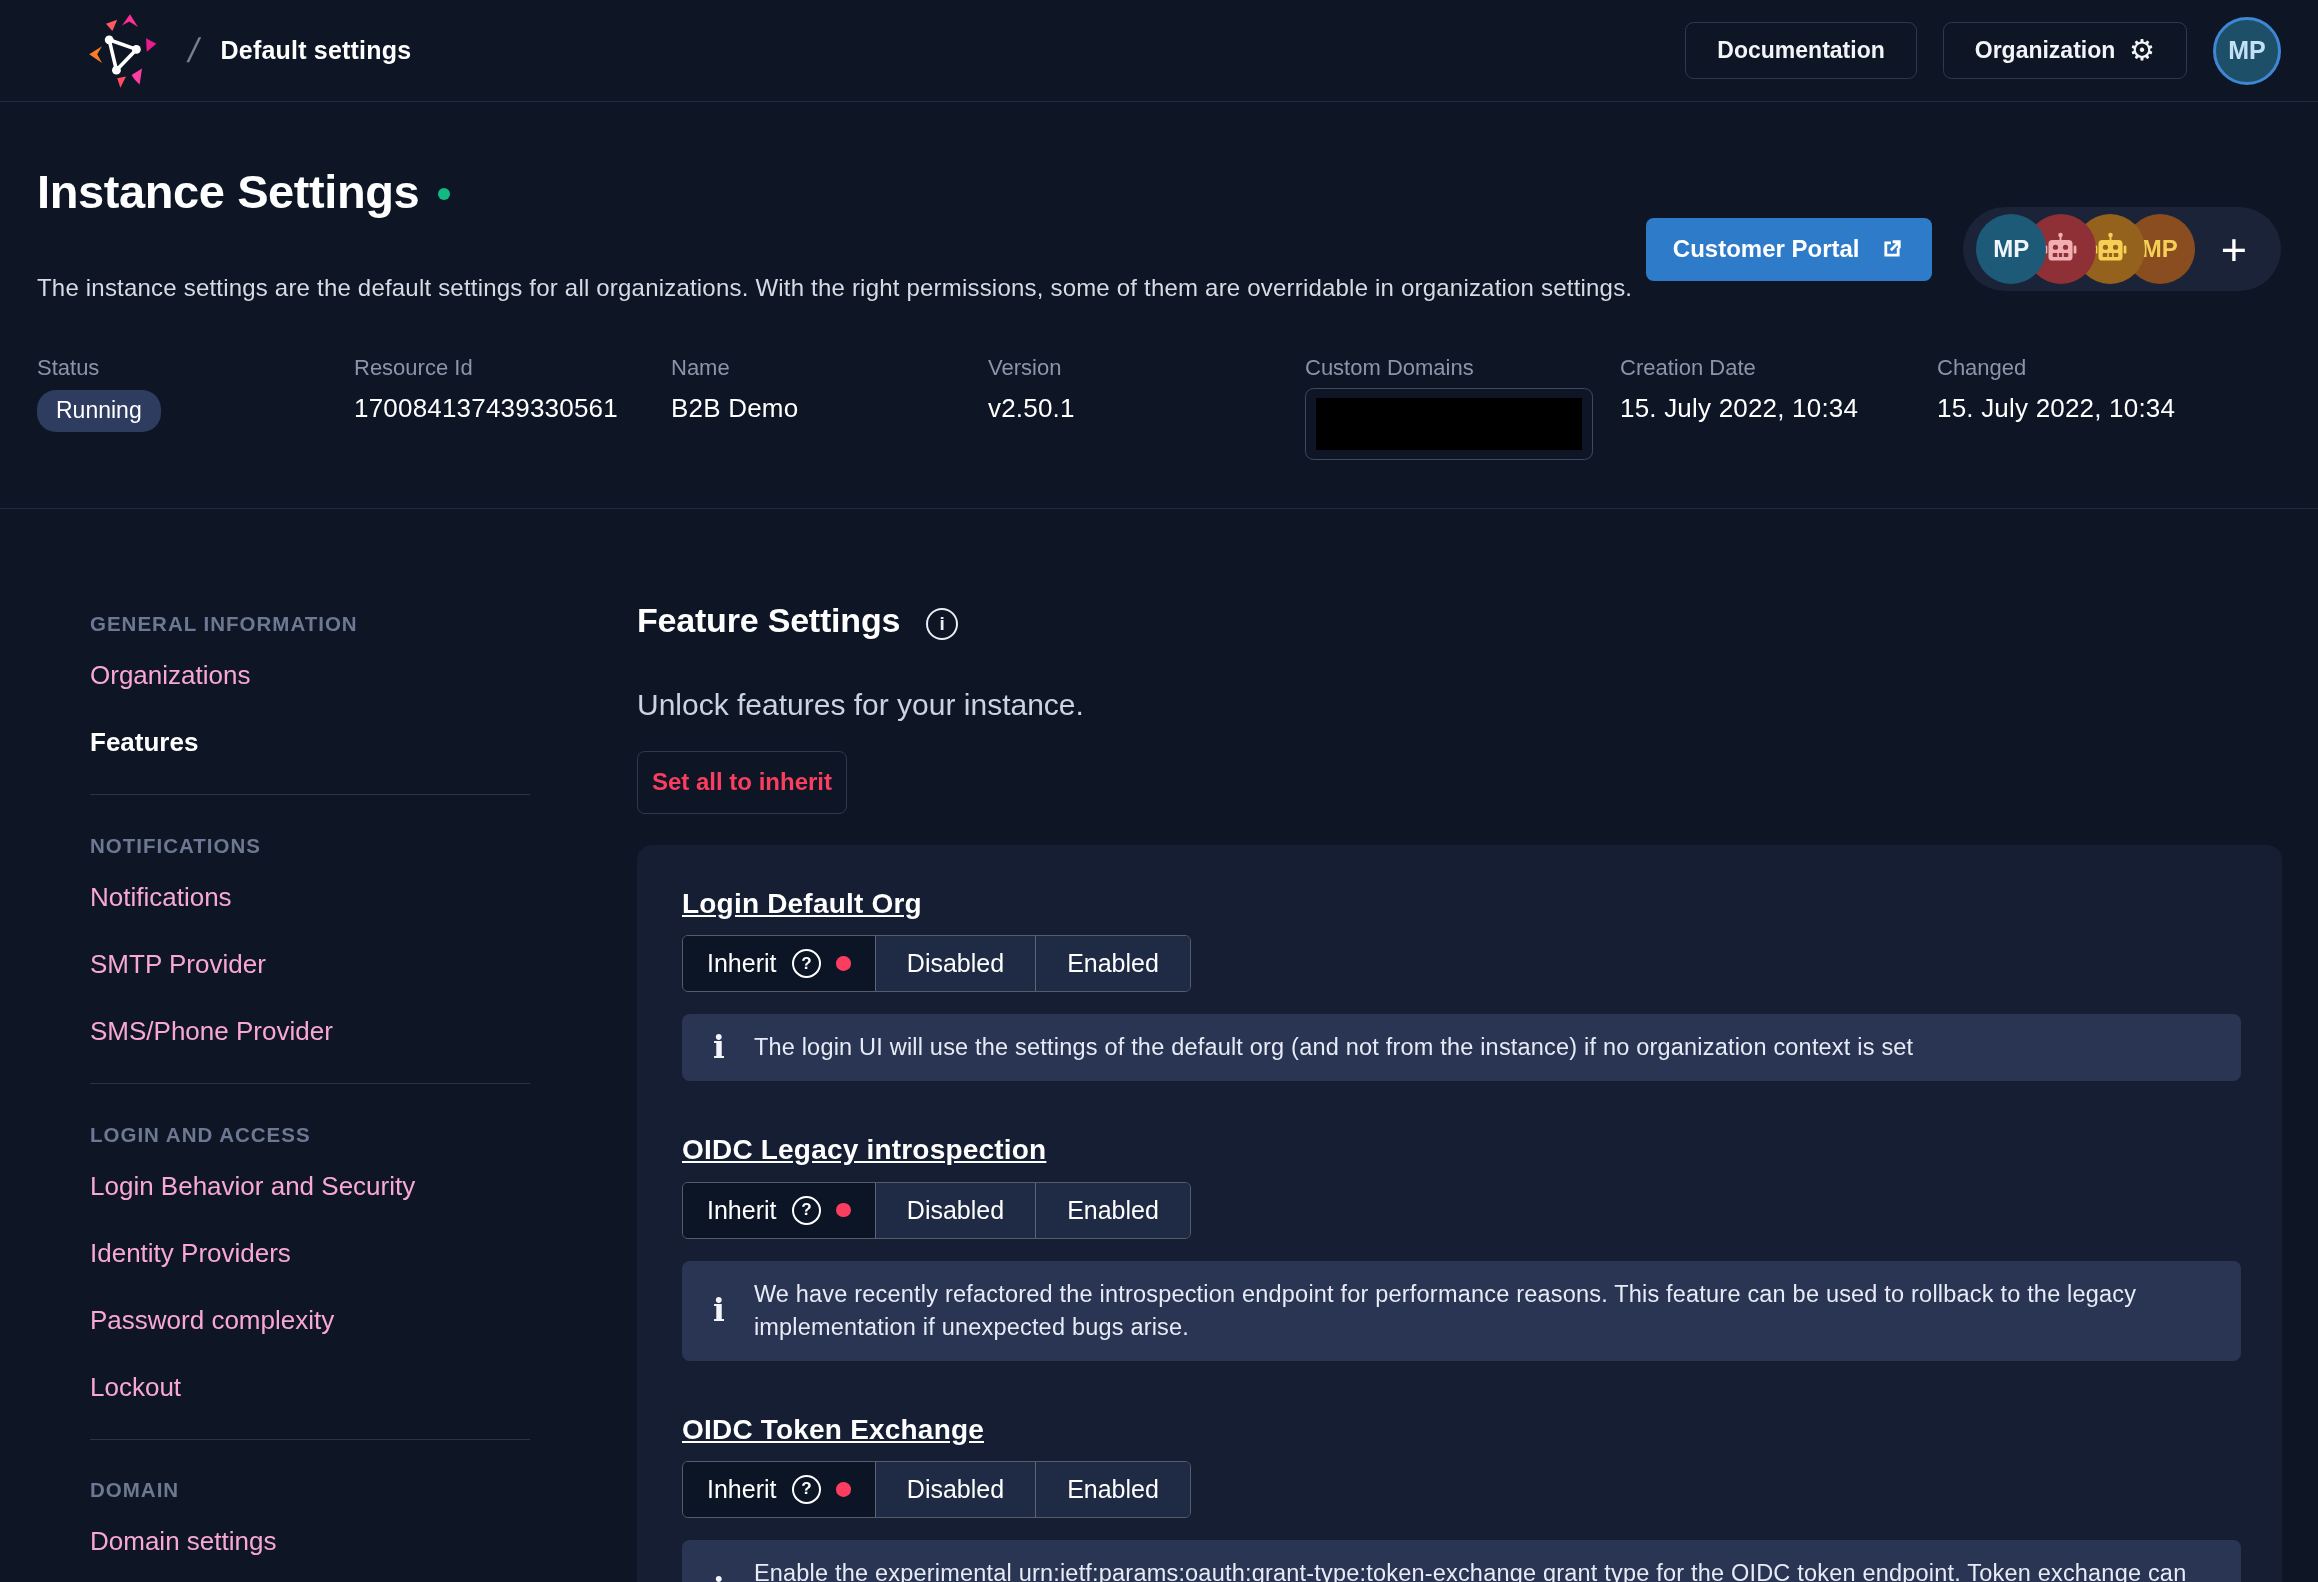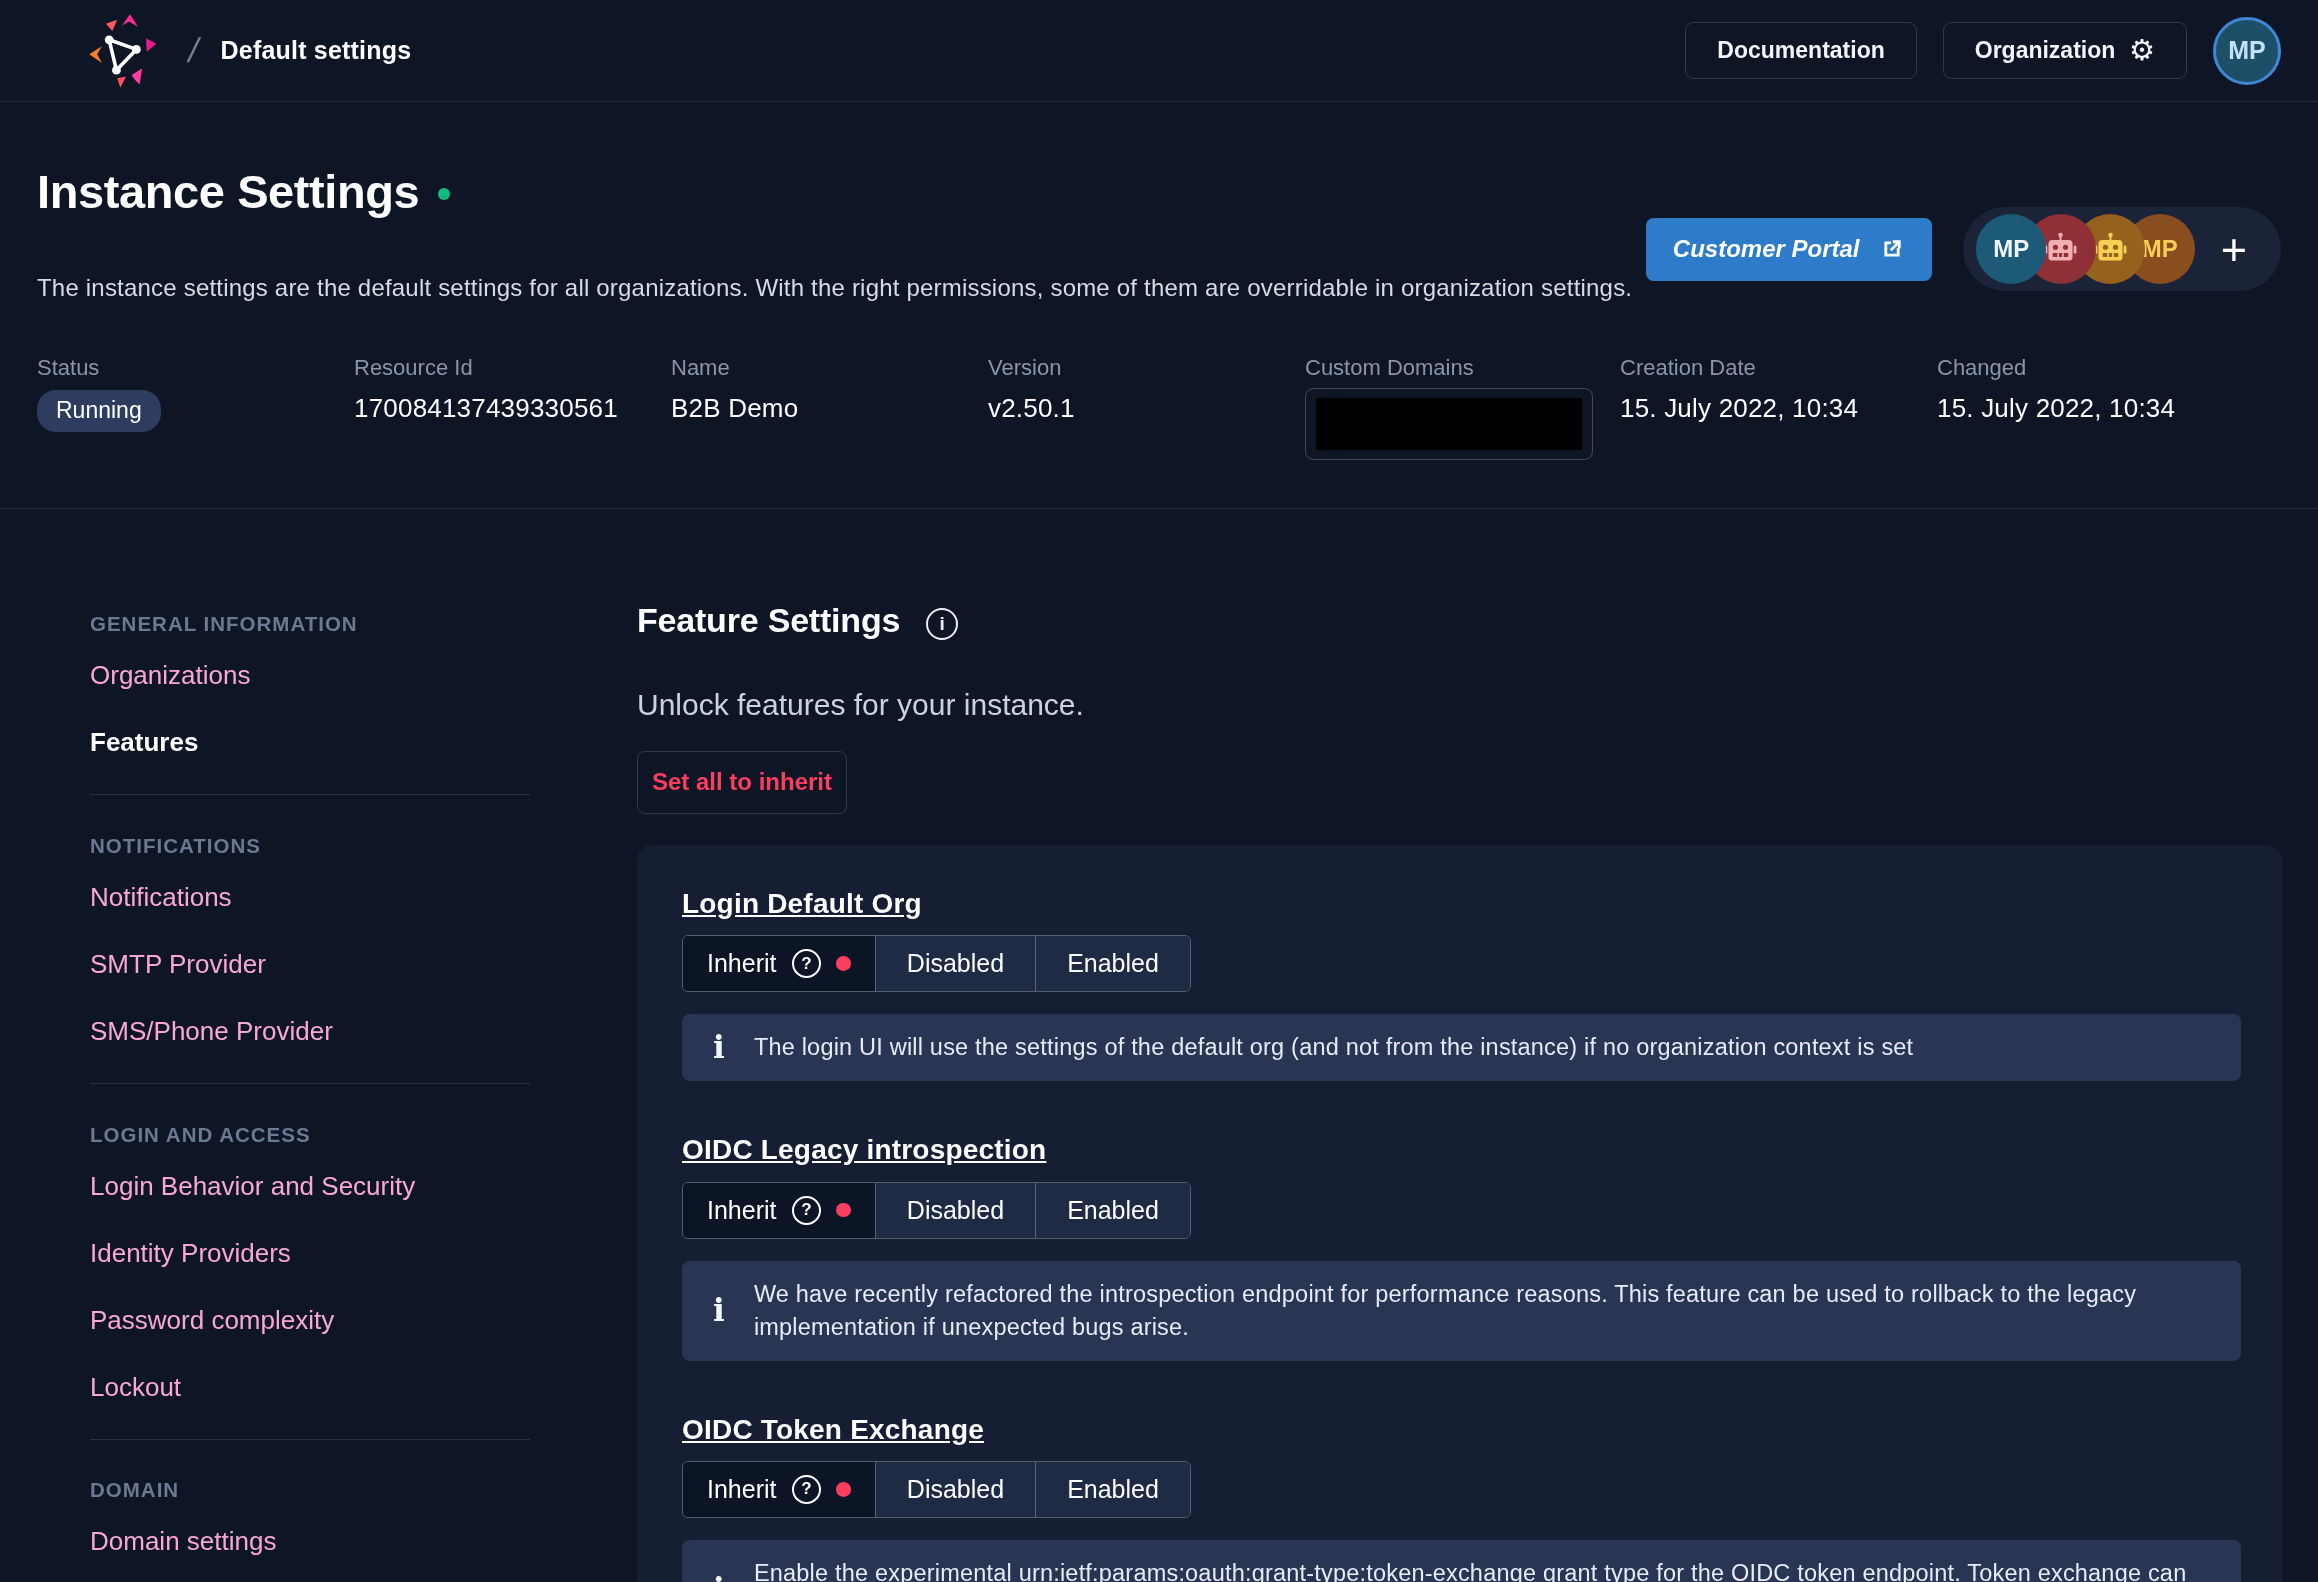--- a/index.html
+++ b/index.html
@@ -42,21 +42,21 @@
   .hero { padding:62px 38px 0 37px; }
   .hero-top { display:flex; justify-content:space-between; align-items:flex-start; }
   .hero h1 { font-size:47px; font-weight:600; letter-spacing:-0.4px; display:flex; align-items:center; }
   .online-dot { width:12px; height:12px; border-radius:50%; background:#12b981; margin-left:19px; margin-top:5.1px; }
   .hero-desc { margin-top:55px; font-size:24px; color:#d6dbe4; letter-spacing:0.2px; }
   .hero-actions { display:flex; align-items:center; gap:31px; margin-top:43px; }
   .portal-btn {
     height:63px; padding:0 27px;
     background:#2e7bc9; border-radius:7.7px;
     font-size:24px; font-weight:600; color:#fff;
-    display:inline-flex; align-items:center; gap:19px;font-style:italic;
+    display:inline-flex; align-items:center; gap:19px;
   }
   .avatar-pill {
     height:84px; border-radius:42px; background:#1a2338;
     display:flex; align-items:center; padding:0 12px 0 13.7px;
   }
   .avatar-sm {
     width:70px; height:70px; border-radius:50%;
     display:flex; align-items:center; justify-content:center;
     font-size:24px; font-weight:700;
     margin-left:-20.5px; position:relative;

